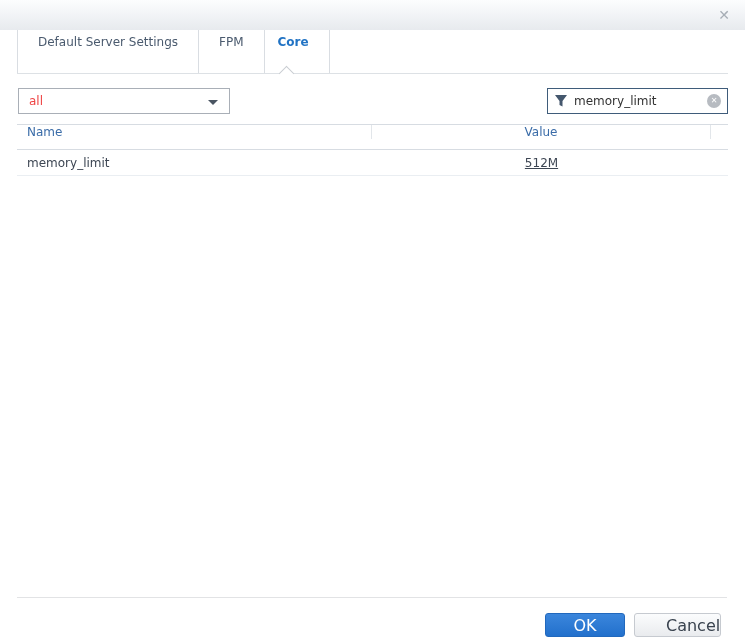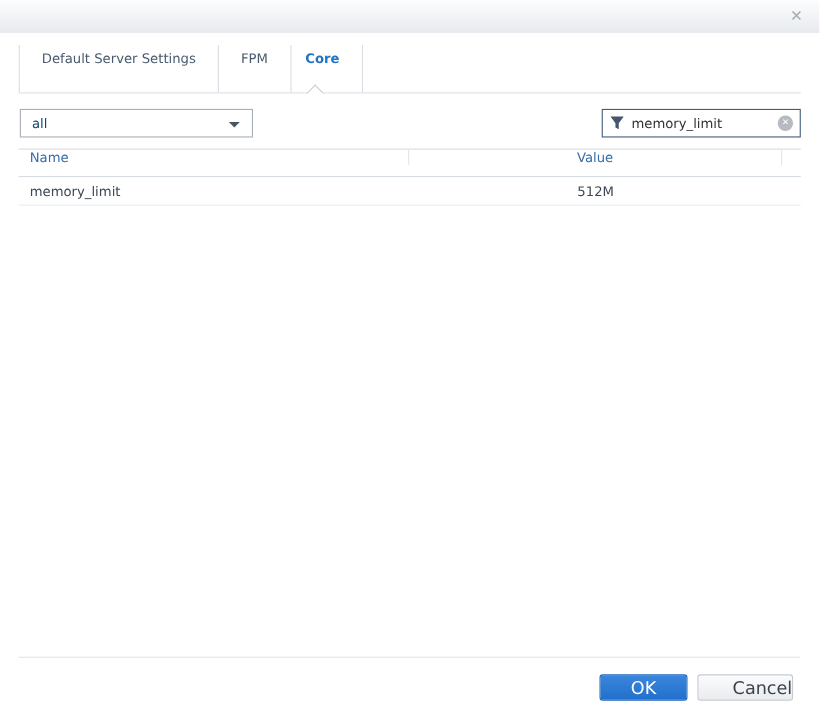--- a/index.html
+++ b/index.html
@@ -26,21 +26,21 @@
   }
   .close-btn {
     position:absolute; right:13px; top:50%;
     transform:translateY(-50%);
     color:#a6adb5; font-size:14px; line-height:1;
     cursor:pointer; padding:2px;
   }
 
   
   .tabbar {
-    margin:11px 17px 0;
+    margin:0 17px 0;
     height:44px;
     display:flex;
     border-bottom:1px solid #dde1e5;
     position:relative;
     background:#fff;
   }
   .tab {
     line-height:25px;
     padding:0 20px;
     color:#4a5a6e;
@@ -67,21 +67,21 @@
     margin:14px 17px 0;
     height:26px;
   }
   .dropdown {
     position:absolute; left:1px; top:0;
     width:212px; height:26px;
     border:1px solid #a9afb7;
     background:#fff;
     display:flex; align-items:center;
     padding:12px 10px;
-    color:#0c4a6e;
+    color:#ef4444;
     cursor:pointer;
   }
   .dropdown-arrow {
     position:absolute; right:11px; top:11px;
     width:0; height:0;
     border-left:5px solid transparent;
     border-right:5px solid transparent;
     border-top:5px solid #4a5562;
   }
   .searchbox {
@@ -137,21 +137,21 @@
   .th-gutter { flex:1; }
   .table-row {
     display:flex;
     height:26px;
     align-items:center;
     border-bottom:1px solid #eaeef2;
     color:#3d4653;
     cursor:default;
   }
   .td-name { width:355px; padding-left:10px; }
-  .td-value { width:339px; text-align:center; }
+  .td-value { width:339px; text-align:center;text-decoration:underline; }
 
   
   .footer {
     position:absolute;
     left:17px; right:18px; bottom:0;
     height:47px;
     border-top:1px solid #e2e3e5;
   }
   .btn {
     position:absolute;

